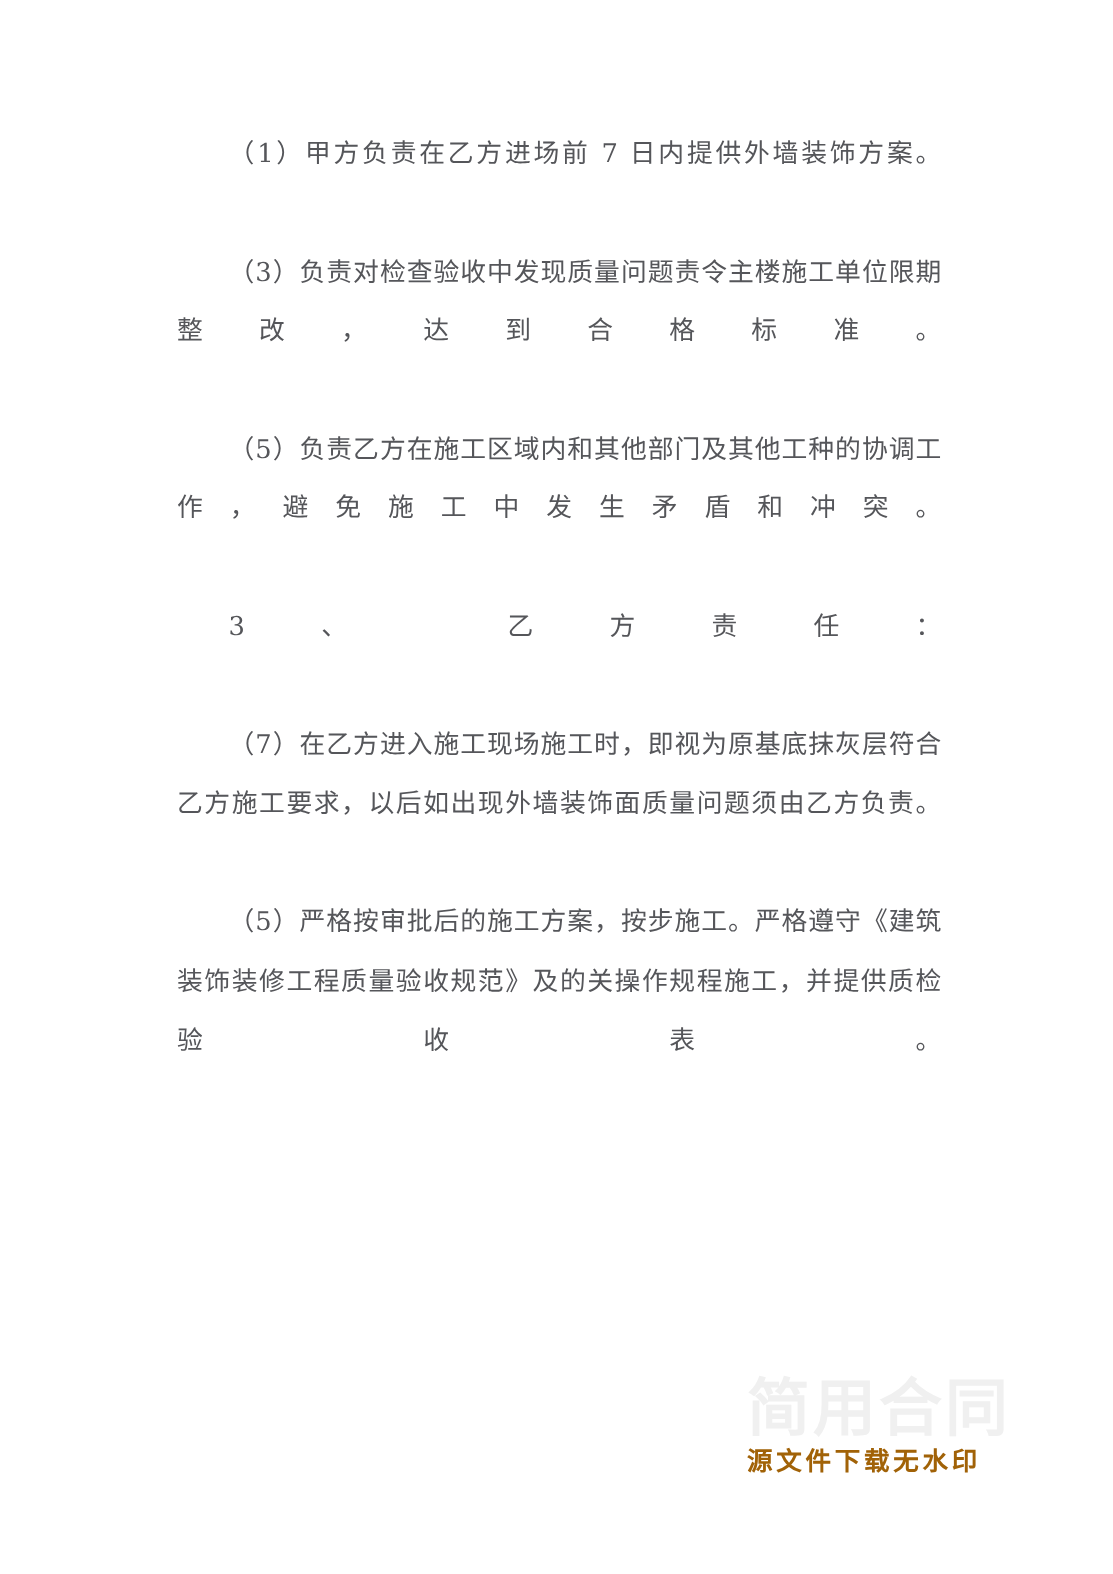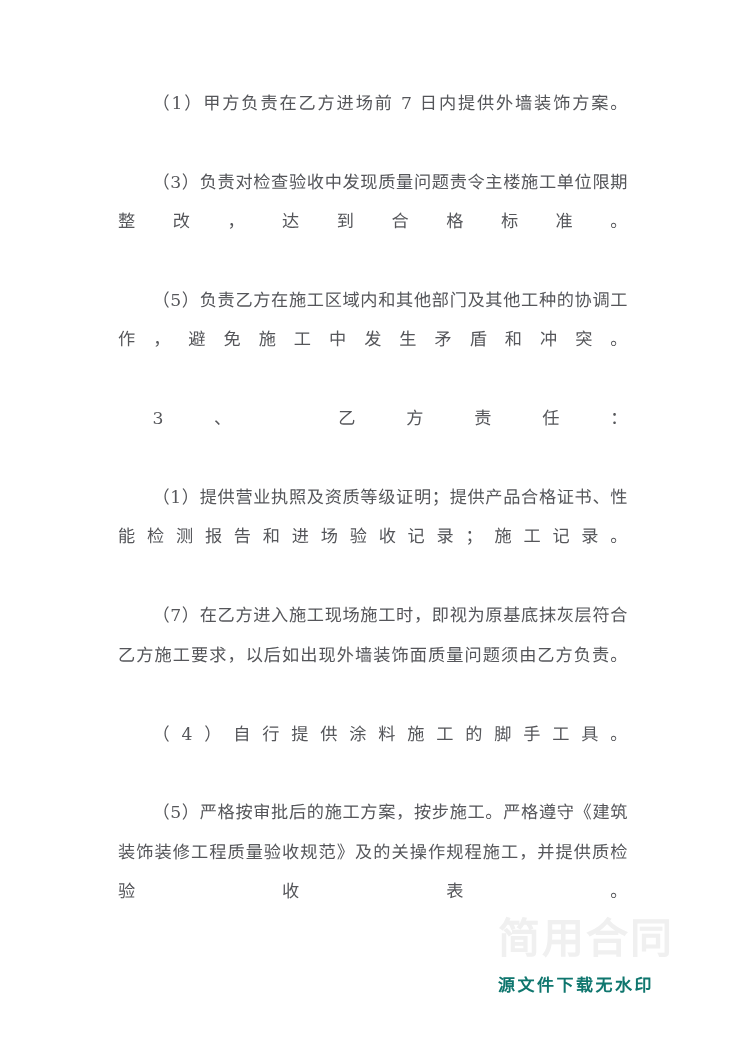--- a/index.html
+++ b/index.html
@@ -68,39 +68,37 @@
     letter-spacing: 2px;
     color: #f0f0f0;
     line-height: 48px;
     white-space: nowrap;
   }
   .watermark-sub {
     font-family: "DejaVu Sans", "Liberation Sans", sans-serif;
     font-size: 17px;
     font-weight: 700;
     letter-spacing: 2.5px;
-    color: #0f766e;
+    color: #a16207;
     line-height: 24px;
-    margin-top: 10px;
+    margin-top: 0;
     white-space: nowrap;
   }
 </style>
 </head>
 <body>
 
 <div class="page">
 
   <div class="doc-body">
     <p class="para">（1）甲方负责在乙方进场前 7 日内提供外墙装饰方案。</p>
     <p class="para">（3）负责对检查验收中发现质量问题责令主楼施工单位限期整改，达到合格标准。</p>
     <p class="para">（5）负责乙方在施工区域内和其他部门及其他工种的协调工作，避免施工中发生矛盾和冲突。</p>
     <p class="para">3、 乙方责任：</p>
-    <p class="para">（1）提供营业执照及资质等级证明；提供产品合格证书、性能检测报告和进场验收记录；施工记录。</p>
     <p class="para">（7）在乙方进入施工现场施工时，即视为原基底抹灰层符合乙方施工要求，以后如出现外墙装饰面质量问题须由乙方负责。</p>
-    <p class="para">（4）自行提供涂料施工的脚手工具。</p>
     <p class="para">（5）严格按审批后的施工方案，按步施工。严格遵守《建筑装饰装修工程质量验收规范》及的关操作规程施工，并提供质检验收表。</p>
 
   </div>
 
   <div class="watermark">
     <div class="watermark-main">简用合同</div>
     <div class="watermark-sub">源文件下载无水印</div>
   </div>
 
 </div>

